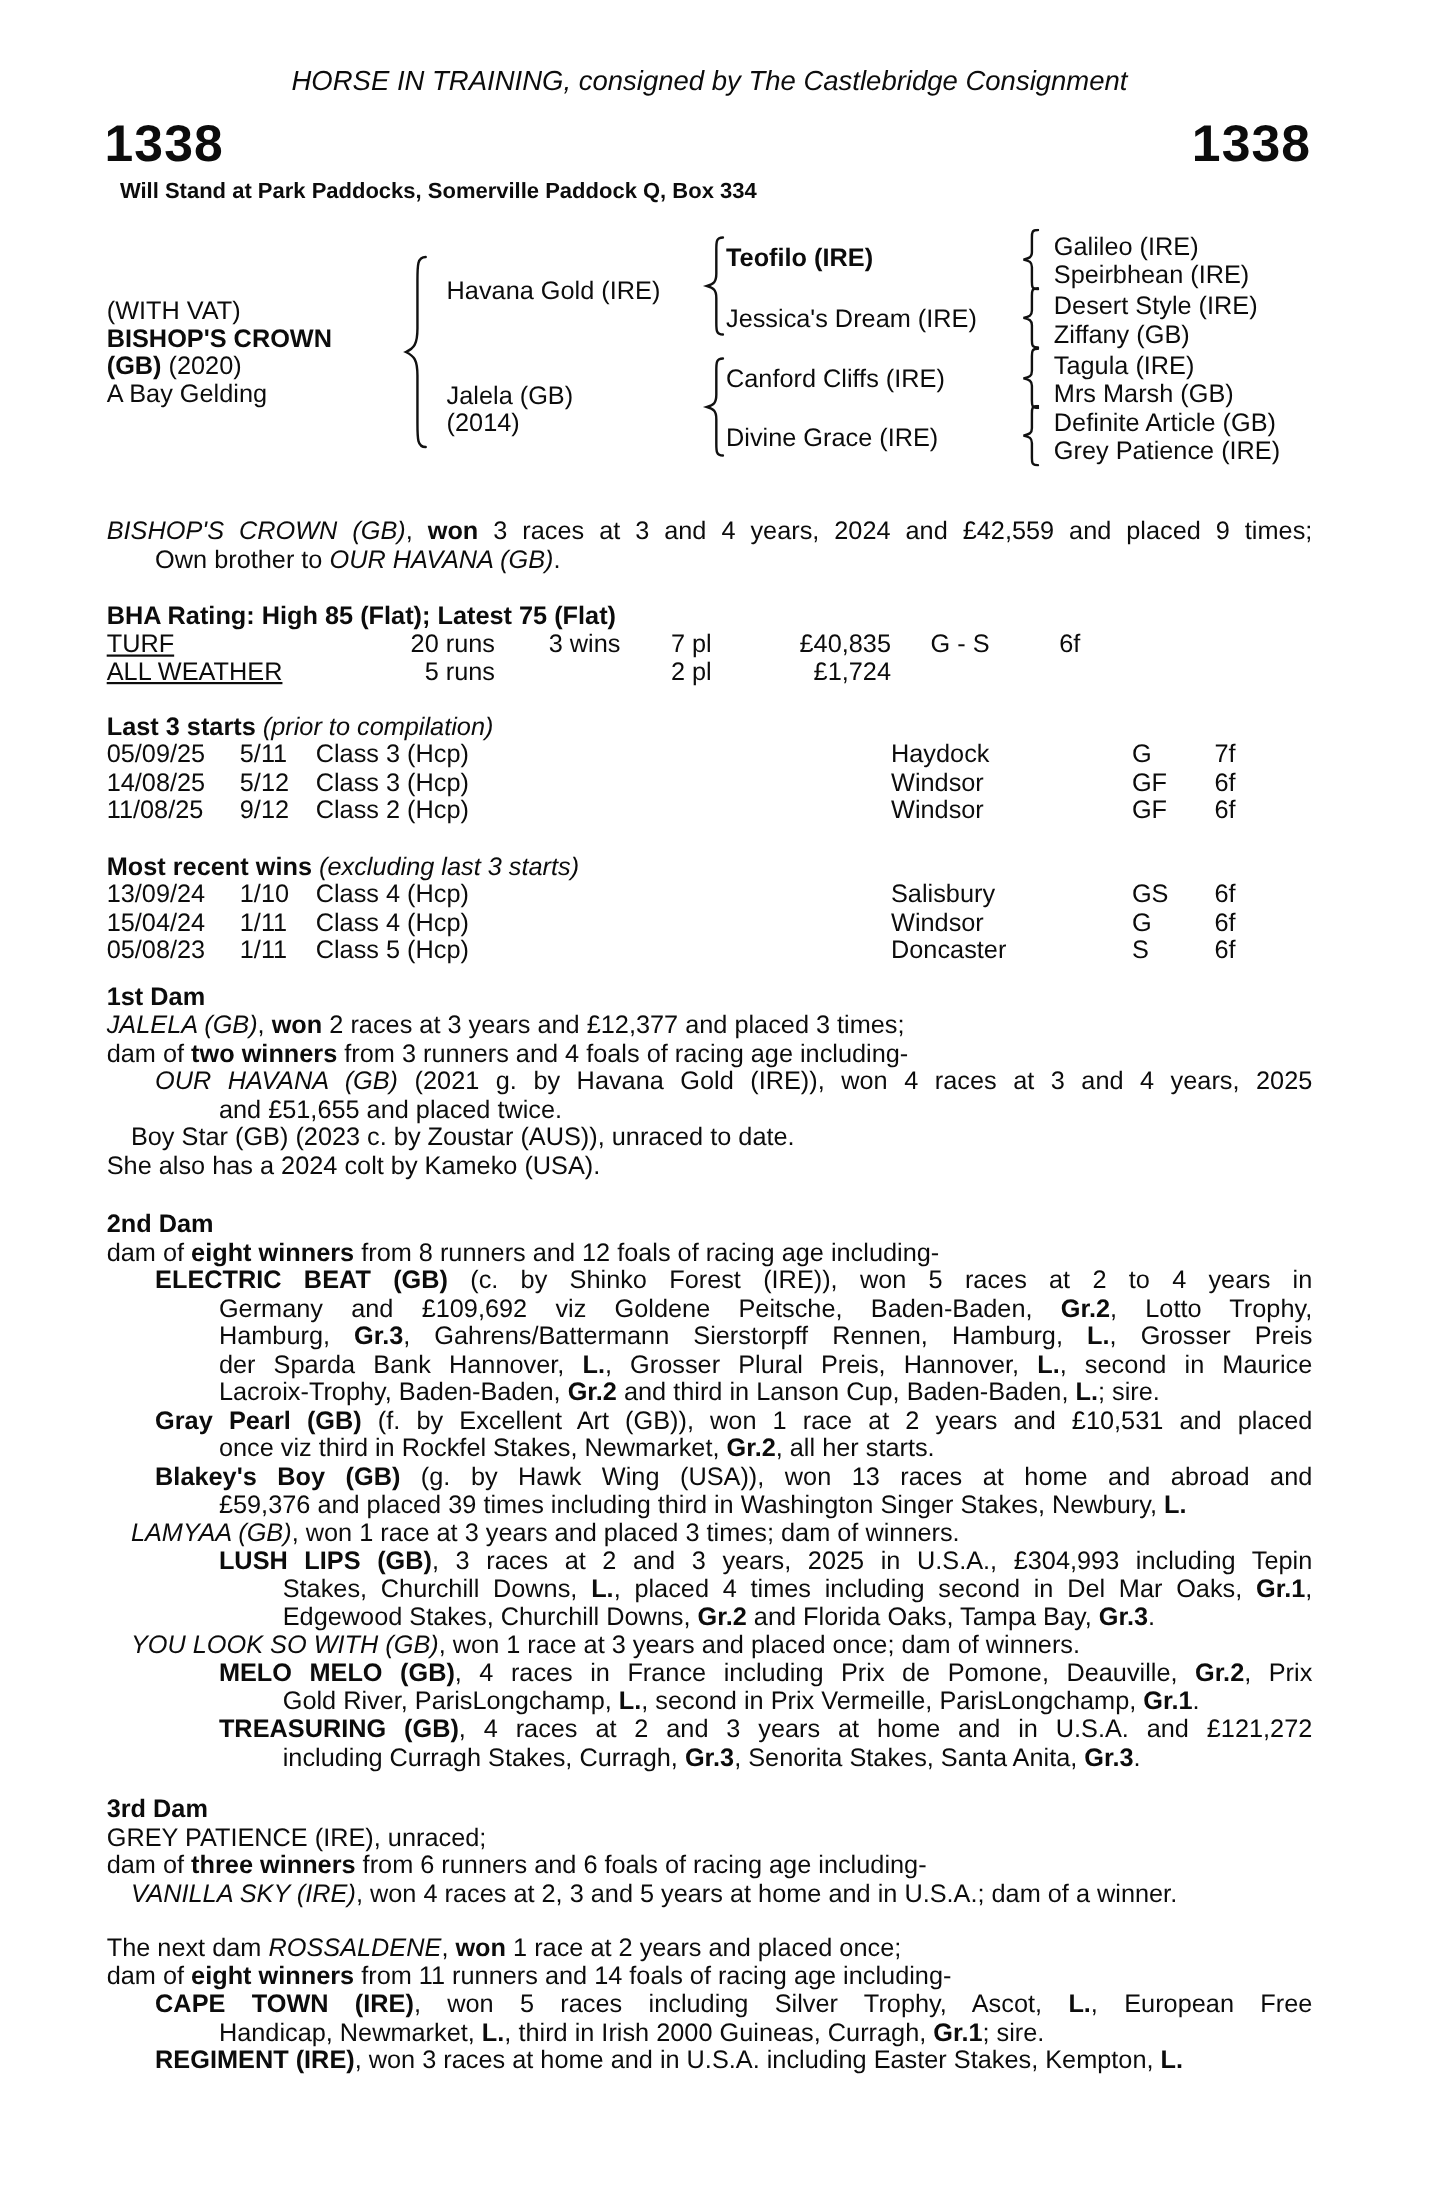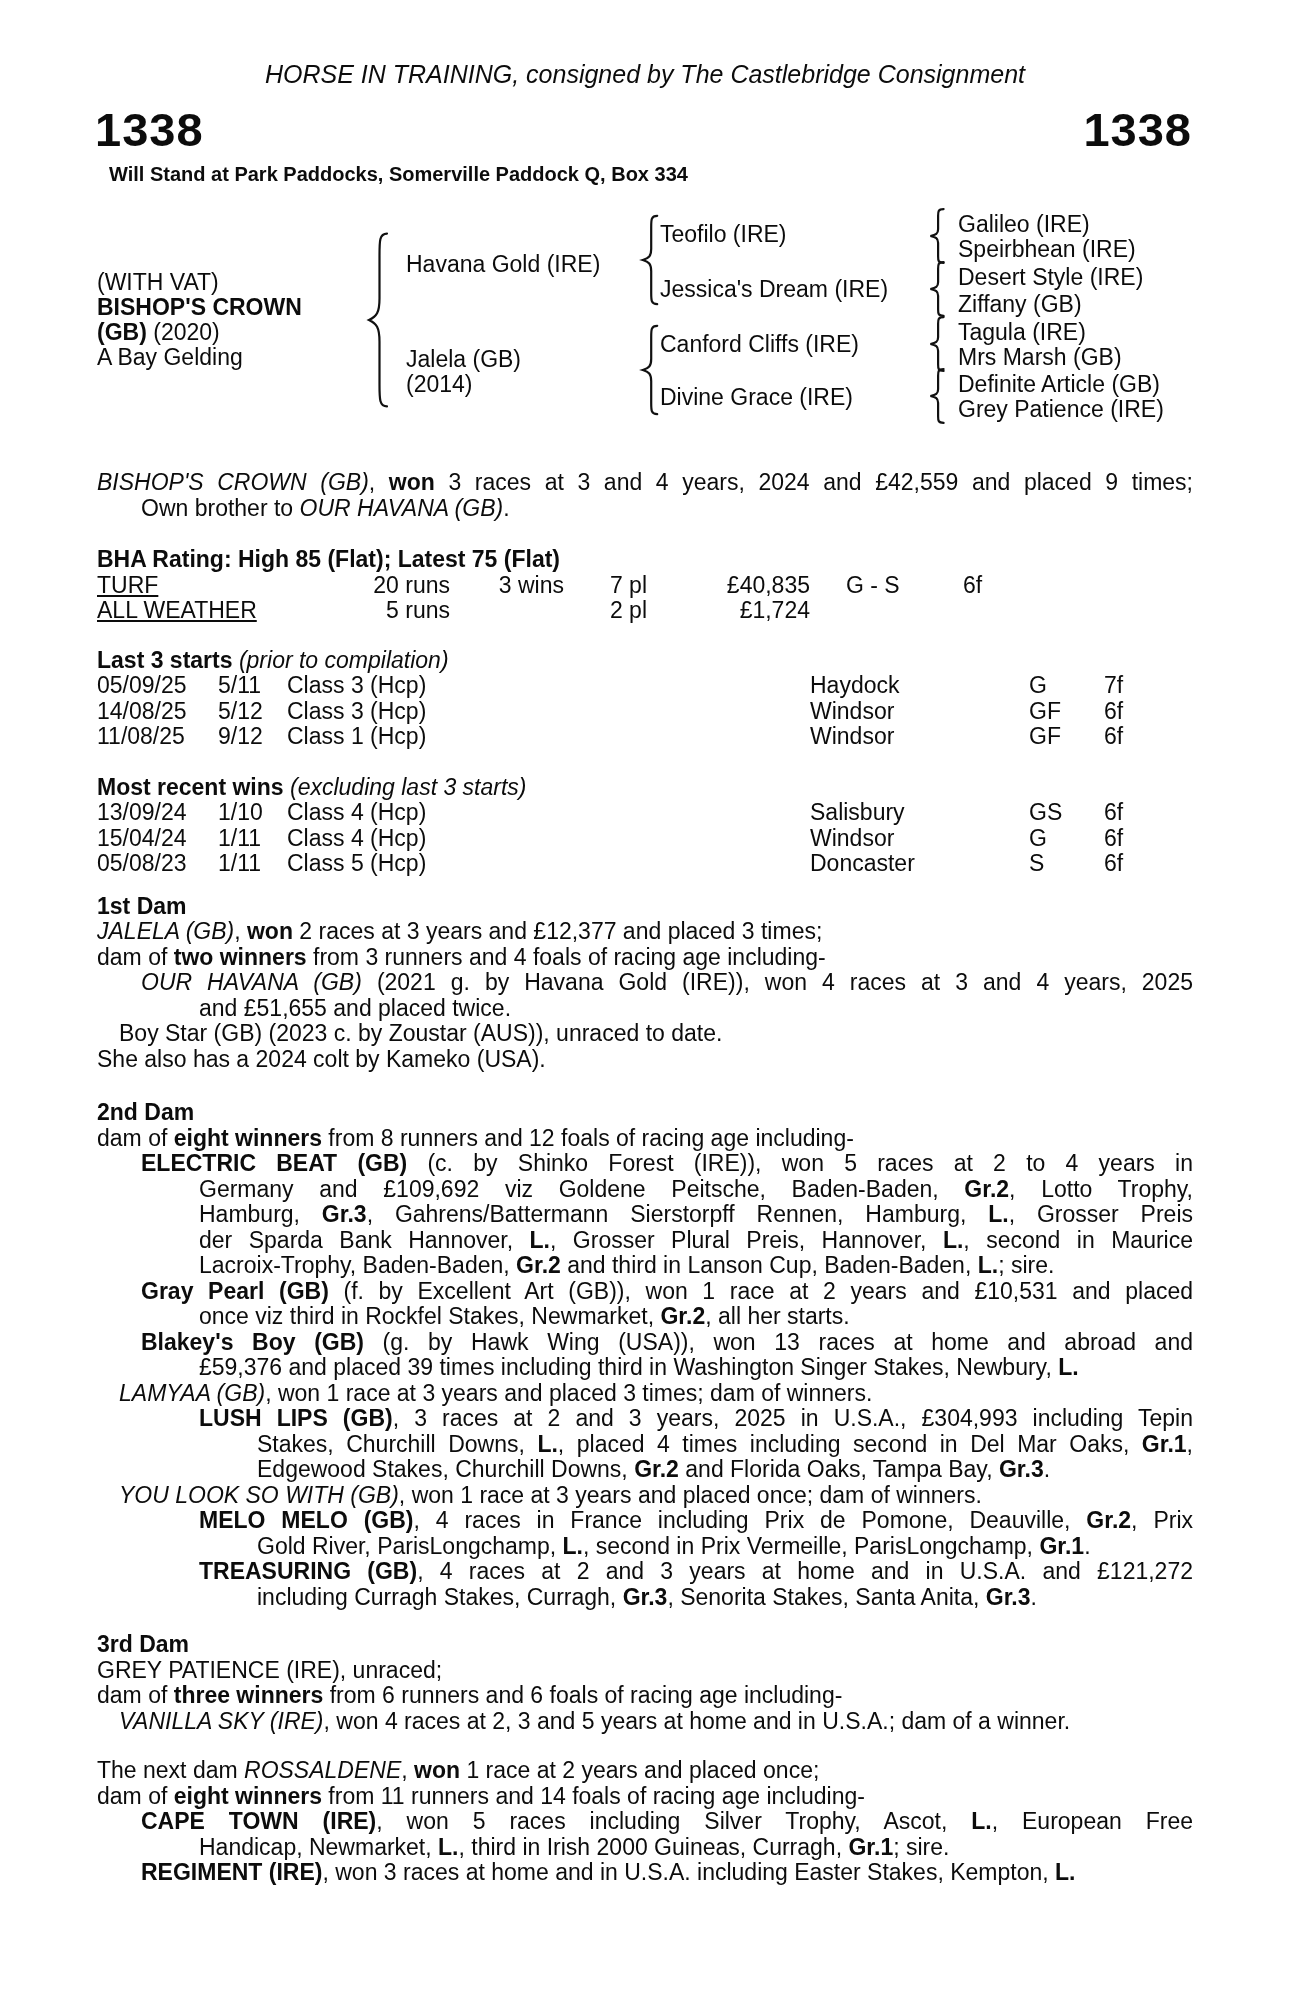--- a/index.html
+++ b/index.html
@@ -82,21 +82,21 @@
       <svg viewBox="0 0 20 100" preserveAspectRatio="none">
           <path d="M 16 2 C 11 2 11 6 11 14 L 11 38 C 11 46 9 48 4 50 C 9 52 11 54 11 62 L 11 86 C 11 94 11 98 16 98" fill="none" stroke="#111" stroke-width="2.2" vector-effect="non-scaling-stroke" stroke-linecap="round"></path>
         </svg>
     </div>
     <div class="brace" style="left:638px;top:124px;width:24px;height:92px;">
       <svg viewBox="0 0 20 100" preserveAspectRatio="none">
           <path d="M 16 2 C 11 2 11 6 11 14 L 11 38 C 11 46 9 48 4 50 C 9 52 11 54 11 62 L 11 86 C 11 94 11 98 16 98" fill="none" stroke="#111" stroke-width="2.2" vector-effect="non-scaling-stroke" stroke-linecap="round"></path>
         </svg>
     </div>
 
-    <div class="ped-item" style="left:660px;top:22px;">Teofilo (IRE)</div>
+    <div class="ped-item" style="left:660px;top:22px;font-weight:bold;">Teofilo (IRE)</div>
     <div class="ped-item" style="left:660px;top:77px;">Jessica's Dream (IRE)</div>
     <div class="ped-item" style="left:660px;top:132px;">Canford Cliffs (IRE)</div>
     <div class="ped-item" style="left:660px;top:185px;">Divine Grace (IRE)</div>
 
     <div class="brace" style="left:926px;top:8px;width:22px;height:56px;">
       <svg viewBox="0 0 20 100" preserveAspectRatio="none">
           <path d="M 16 2 C 11 2 11 6 11 14 L 11 38 C 11 46 9 48 4 50 C 9 52 11 54 11 62 L 11 86 C 11 94 11 98 16 98" fill="none" stroke="#111" stroke-width="2.2" vector-effect="non-scaling-stroke" stroke-linecap="round"></path>
         </svg>
     </div>
     <div class="brace" style="left:926px;top:61px;width:22px;height:56px;">
@@ -168,21 +168,21 @@
         <span class="r-date">14/08/25</span>
         <span class="r-pos">5/12</span>
         <span class="r-class">Class 3 (Hcp)</span>
         <span class="r-course">Windsor</span>
         <span class="r-going">GF</span>
         <span class="r-dist">6f</span>
       </div>
       <div class="race-row">
         <span class="r-date">11/08/25</span>
         <span class="r-pos">9/12</span>
-        <span class="r-class">Class 1 (Hcp)</span>
+        <span class="r-class">Class 2 (Hcp)</span>
         <span class="r-course">Windsor</span>
         <span class="r-going">GF</span>
         <span class="r-dist">6f</span>
       </div>
     </div>
 
     <div class="sec gap25">
       <div class="line"><span class="b">Most recent wins</span> <span class="i">(excluding last 3 starts)</span></div>
       <div class="race-row">
         <span class="r-date">13/09/24</span>

